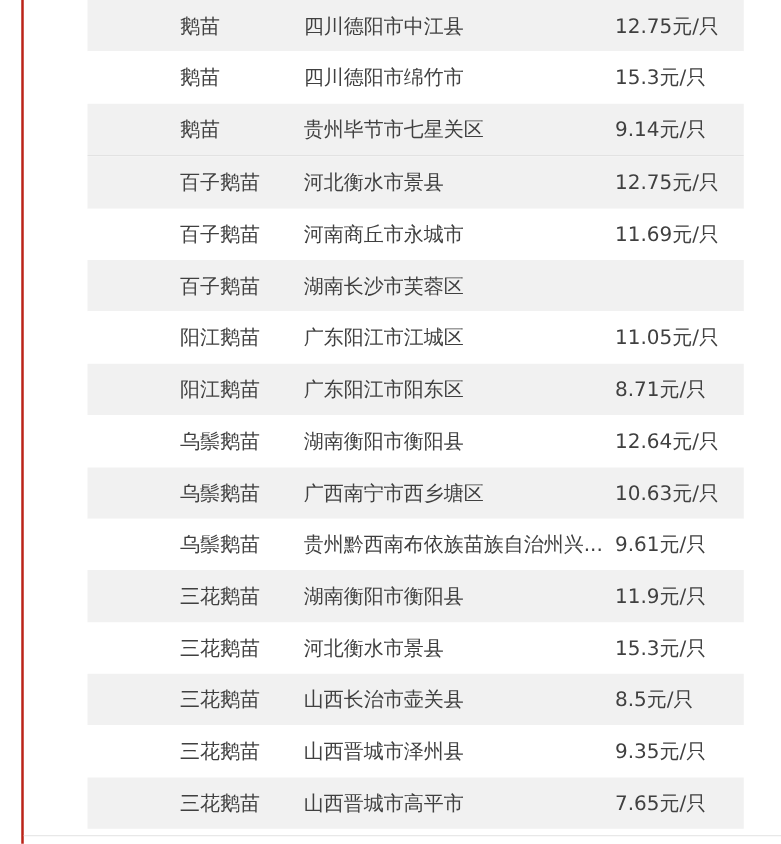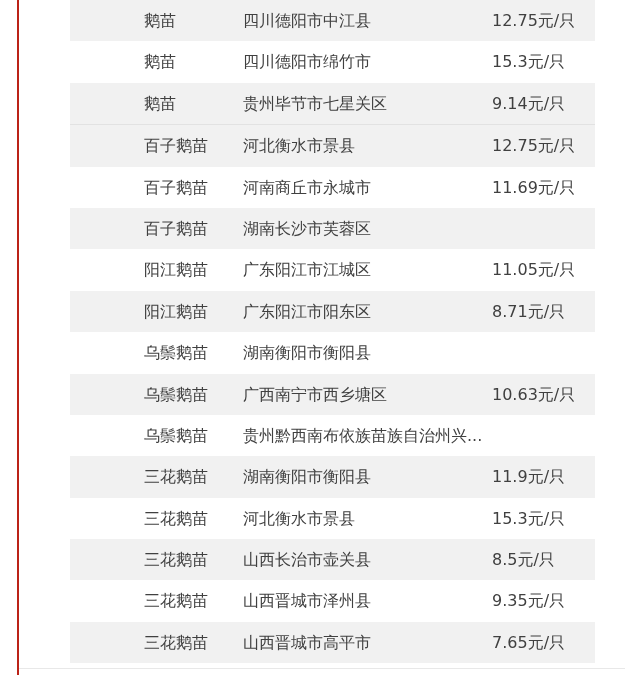--- a/index.html
+++ b/index.html
@@ -114,29 +114,31 @@
     <span class="cell price">11.05元/只</span>
   </div>
       <div class="row shaded">
     <span class="cell breed">阳江鹅苗</span>
     <span class="cell region">广东阳江市阳东区</span>
     <span class="cell price">8.71元/只</span>
   </div>
       <div class="row">
     <span class="cell breed">乌鬃鹅苗</span>
     <span class="cell region">湖南衡阳市衡阳县</span>
+    <span class="cell price">12.64元/只</span>
   </div>
       <div class="row shaded">
     <span class="cell breed">乌鬃鹅苗</span>
     <span class="cell region">广西南宁市西乡塘区</span>
     <span class="cell price">10.63元/只</span>
   </div>
       <div class="row">
     <span class="cell breed">乌鬃鹅苗</span>
     <span class="cell region">贵州黔西南布依族苗族自治州兴...</span>
+    <span class="cell price">9.61元/只</span>
   </div>
       <div class="row shaded">
     <span class="cell breed">三花鹅苗</span>
     <span class="cell region">湖南衡阳市衡阳县</span>
     <span class="cell price">11.9元/只</span>
   </div>
       <div class="row">
     <span class="cell breed">三花鹅苗</span>
     <span class="cell region">河北衡水市景县</span>
     <span class="cell price">15.3元/只</span>

